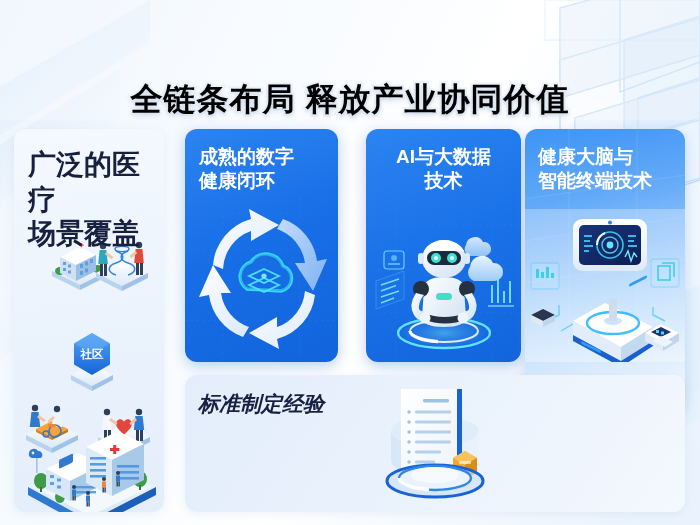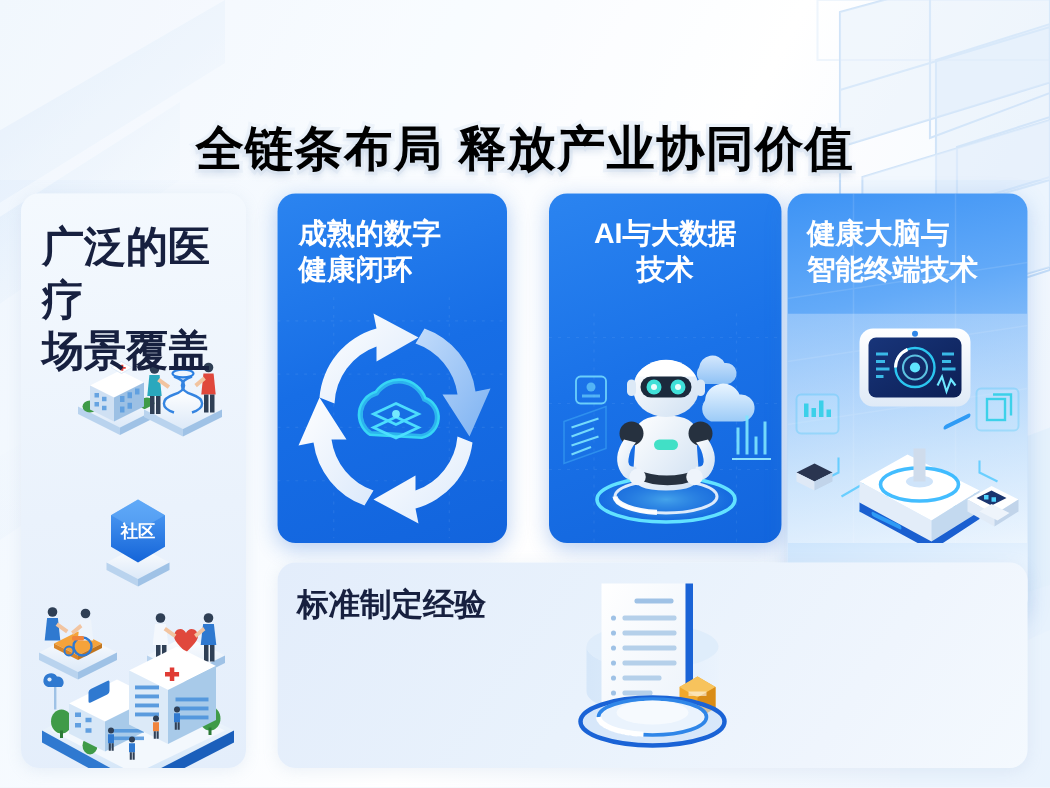--- a/index.html
+++ b/index.html
@@ -55,21 +55,21 @@
     left:185px;top:375px;width:500px;height:137px;
     background:linear-gradient(125deg,#e3edfb 0%,#e9f2fc 45%,#eff5fd 75%,#f4f9fe 100%);
     box-shadow:0 2px 10px rgba(150,175,205,.16);
   }
 
   .card-title{position:absolute;font-weight:bold;line-height:1.24;white-space:pre-line;z-index:3;}
   #t-left{left:14px;top:19px;font-size:28px;color:#17203f;}
   #t-cycle{left:14px;top:16px;font-size:19px;color:#ffffff;}
   #t-ai{left:0;top:16px;width:155px;text-align:center;font-size:19px;color:#ffffff;}
   #t-brain{left:13px;top:16px;font-size:19px;color:#ffffff;}
-  #t-standard{left:13px;top:16px;font-size:21px;color:#17203f;}
+  #t-standard{left:13px;top:16px;font-size:21px;color:#17203f;font-style:italic;}
 
   .art{position:absolute;z-index:2;}
   .grid-faint{position:absolute;inset:0;opacity:.22;z-index:1;}
 </style>
 </head>
 <body>
 
 <div id="bg">
   <svg viewBox="0 0 700 525" xmlns="http://www.w3.org/2000/svg">
     <defs>

